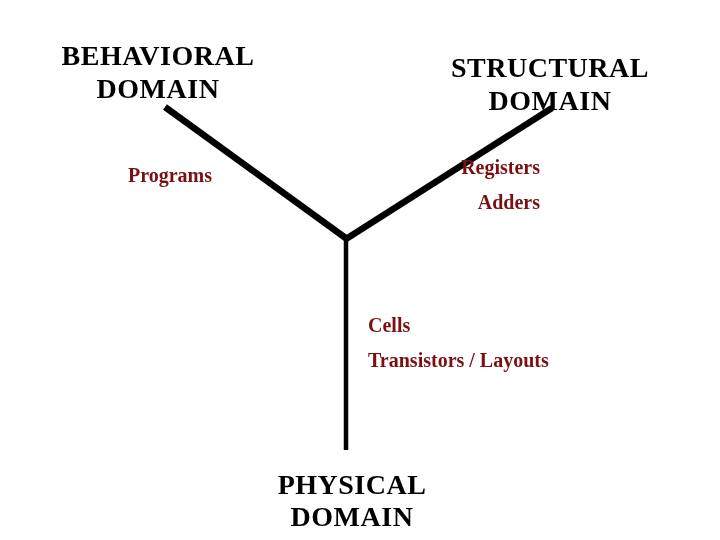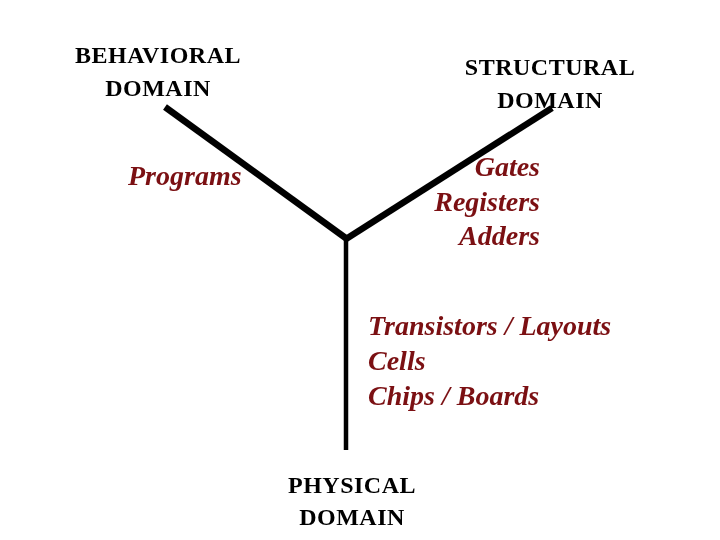--- a/index.html
+++ b/index.html
@@ -24,34 +24,33 @@
     height: 540px;
   }
   .lines-svg line {
     stroke: var(--line, #000000);
   }
   .domain-title {
     position: absolute;
     width: 240px;
     text-align: center;
     color: var(--title_text, #000000);
-    font-size: 24px;
+    font-size: 28px;
     line-height: 33px;
     letter-spacing: 0.5px;
     white-space: nowrap;
   }
   .title-behavioral { left: 38px;  top: 39px; }
   .title-structural { left: 430px; top: 51px; }
   .title-physical   { left: 232px; top: 446px; line-height: 32px; margin-top: 23px; }
   .item-list {
     position: absolute;
     color: var(--item_text, #7b1013);
-    font-size: 28px;
+    font-size: 20px;
     white-space: nowrap;
-    font-style: italic;
   }
   .list-behavioral { left: 128px; top: 158px; line-height: 35px; text-align: left; }
   .list-structural { left: 340px; top: 150px; line-height: 34.5px; width: 200px; text-align: right; }
   .list-physical   { left: 368px; top: 308px; line-height: 35px; text-align: left; }
 </style>
 </head>
 <body>
 
 <div class="stage">
 
@@ -69,29 +68,27 @@
   <div class="domain-title title-structural">
     <div>STRUCTURAL</div>
     <div>DOMAIN</div>
   </div>
 
   <div class="item-list list-behavioral">
     <div class="item">Programs</div>
   </div>
 
   <div class="item-list list-structural">
-    <div class="item">Gates</div>
     <div class="item">Registers</div>
     <div class="item">Adders</div>
   </div>
 
   <div class="item-list list-physical">
+    <div class="item">Cells</div>
     <div class="item">Transistors / Layouts</div>
-    <div class="item">Cells</div>
-    <div class="item">Chips / Boards</div>
   </div>
 
   <div class="domain-title title-physical">
     <div>PHYSICAL</div>
     <div>DOMAIN</div>
   </div>
 
 </div>
 
 </body></html>

